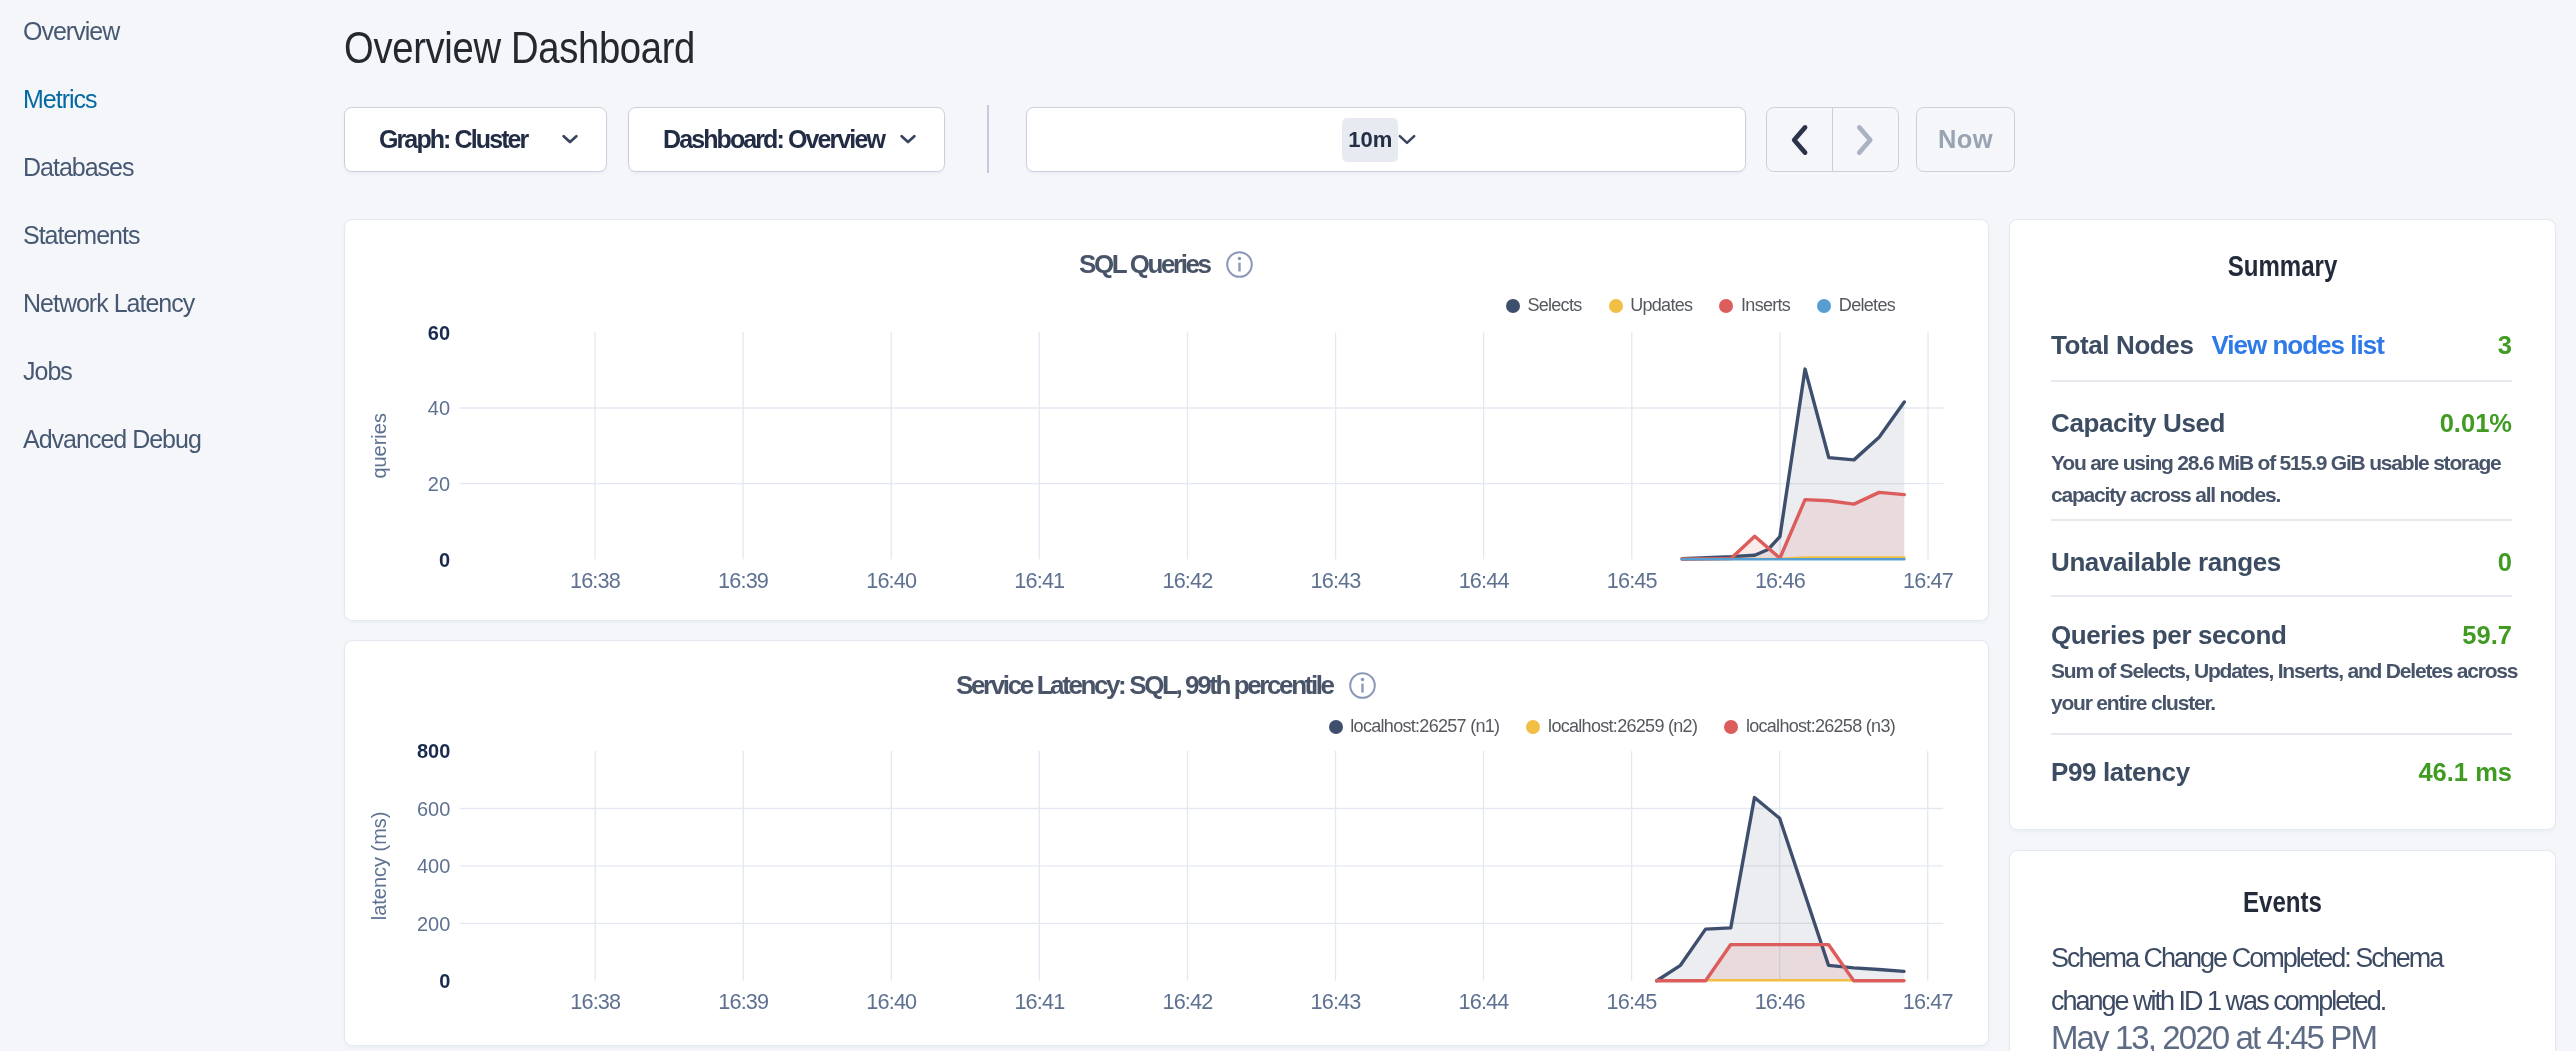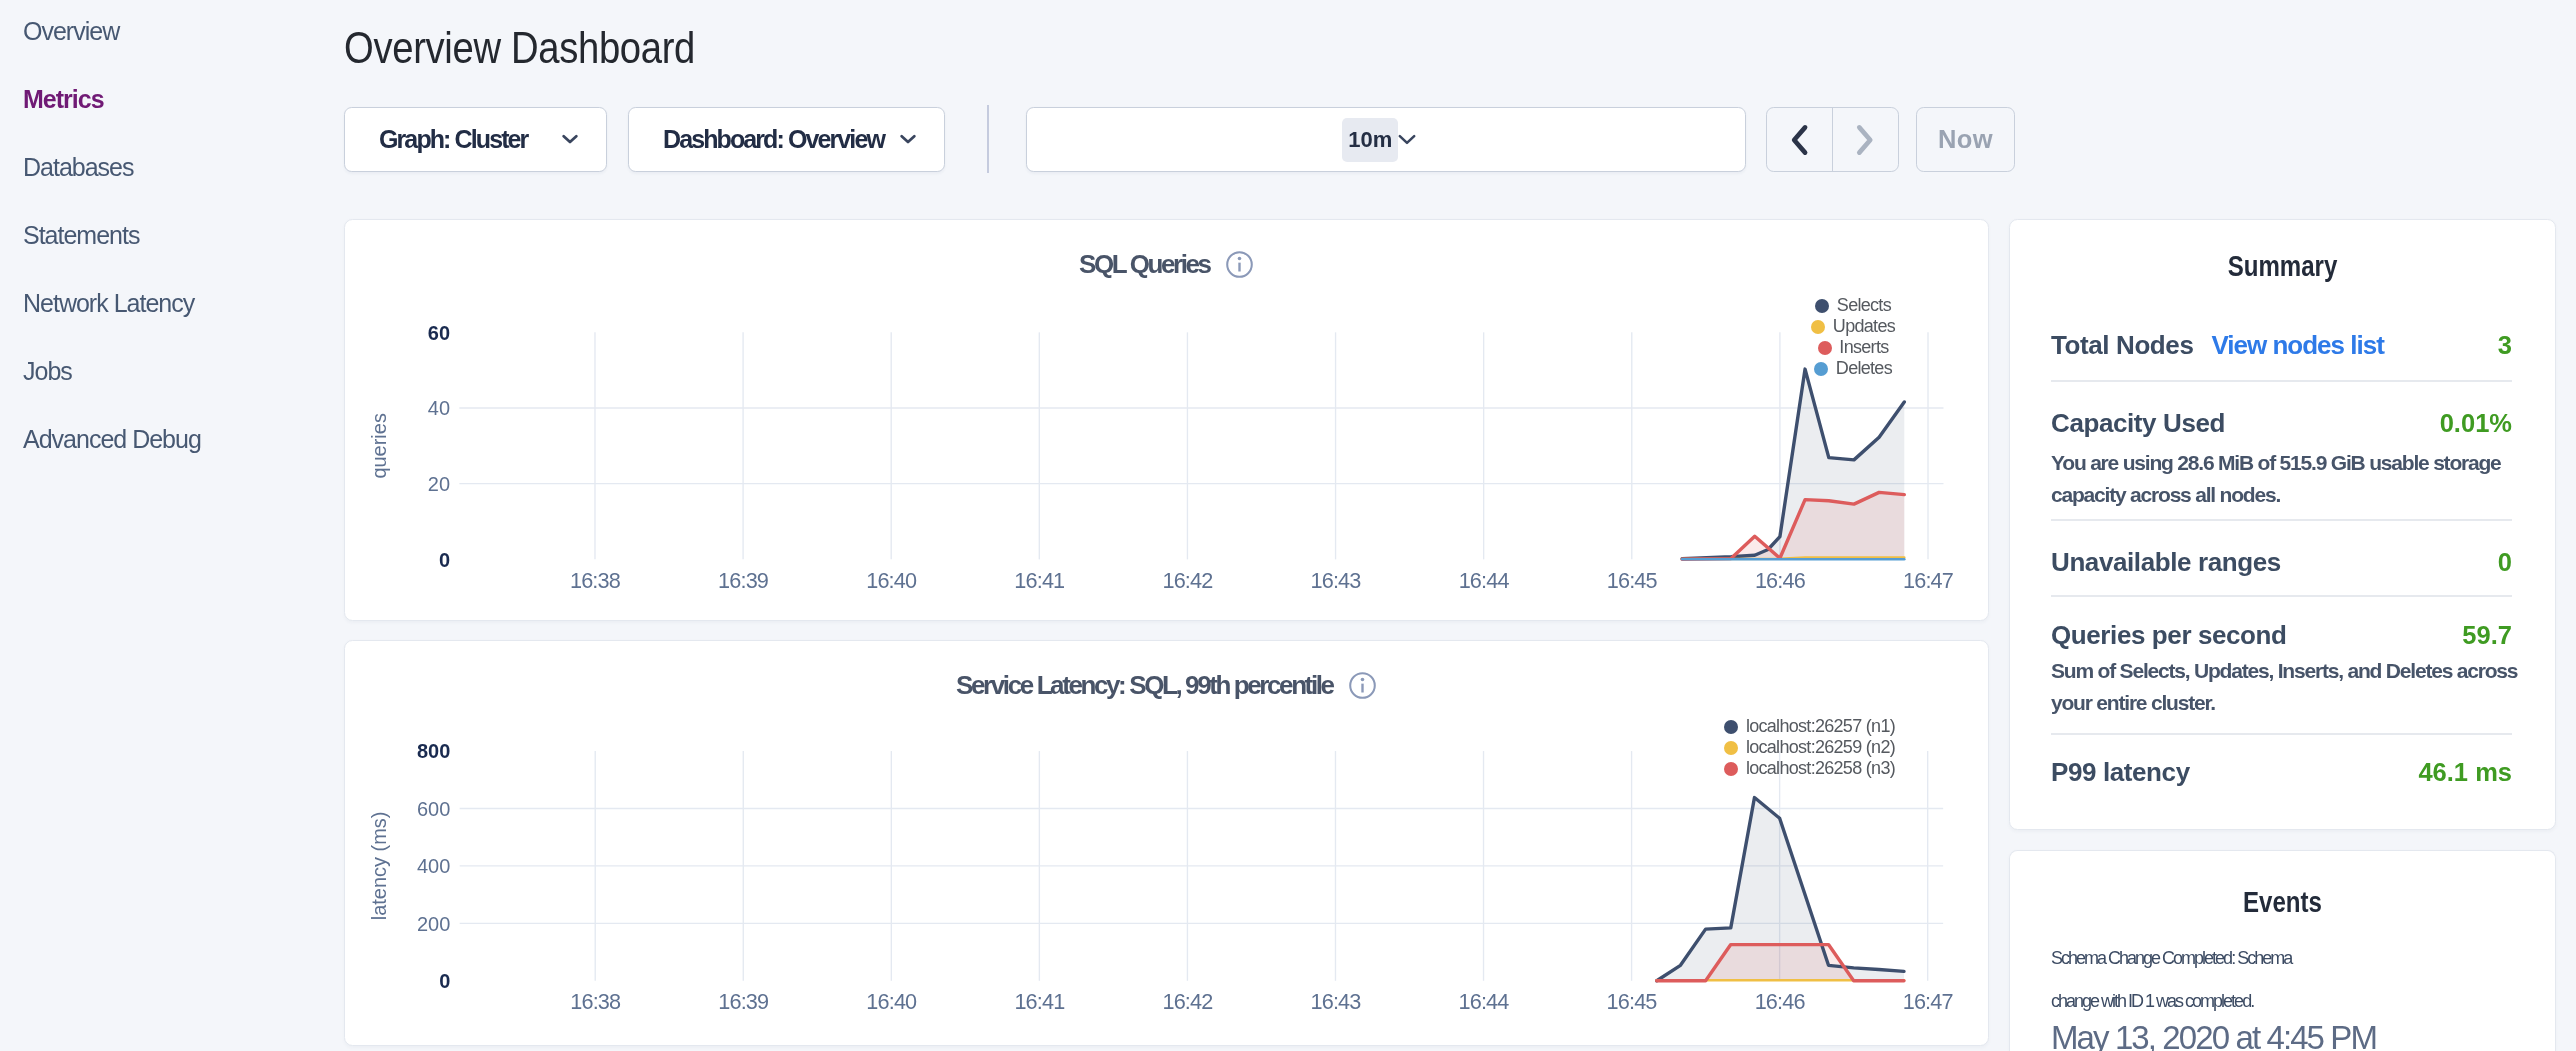--- a/index.html
+++ b/index.html
@@ -7,21 +7,21 @@
   body {
     background:#f4f6fa;
     font-family:"Liberation Sans", sans-serif;
     color:#475872;
     position:relative;
   }
   
   .sidebar { position:absolute; left:0; top:0; width:323px; height:1051px; }
   .nav-list { list-style:none; position:absolute; top:-2.1px; left:23px; right:0; }
   .nav-item { height:68px; display:flex; align-items:center; font-size:25px; letter-spacing:-1px; color:#475872; cursor:pointer; }
-  .nav-item.active { color:#701a75; font-weight:bold; }
+  .nav-item.active { color:#0369a1; font-weight:normal; }
   
   .page-title { position:absolute; left:344px; top:22px; font-size:45px; font-weight:400; color:#24282f; letter-spacing:-0.4px; transform:scaleX(0.85); transform-origin:left top; white-space:nowrap; }
   
   .btnish { position:absolute; top:107px; height:65px; background:#fff; border:1.7px solid #c9d0dc; border-radius:7.7px; display:flex; align-items:center; }
   .dropdown { cursor:pointer; justify-content:space-between; padding:0 28px 0 34px; box-shadow:0 1.7px 2.6px rgba(60,70,110,0.05); }
   .dd-label { font-size:25px; font-weight:bold; color:#222d45; letter-spacing:-1.9px; white-space:nowrap; }
   #dd-graph { left:344px; width:263px; }
   #dd-dash { left:628px; width:317px; }
   .toolbar-divider { position:absolute; left:987px; top:105px; width:1.7px; height:68px; background:#c5cbde; }
   #timebox { left:1026px; width:720px; cursor:pointer; justify-content:center; padding:0 27px 0 13.6px; box-shadow:0 1.7px 2.6px rgba(60,70,110,0.05); }
@@ -33,35 +33,35 @@
   #now-btn { left:1916px; width:99px; background:transparent; box-shadow:none; justify-content:center; font-size:25.5px; font-weight:bold; color:#9aa3b2; letter-spacing:0.4px; }
   
   .card { position:absolute; background:#fff; border:1.7px solid #e4e8ef; border-radius:8.5px; box-shadow:0 1.7px 3.4px rgba(60,70,110,0.04); }
   #chart-card-1 { left:344px; top:219px; width:1645px; height:402px; }
   #chart-card-2 { left:344px; top:640px; width:1645px; height:406px; }
   #summary-card { left:2009px; top:219px; width:547px; height:611px;padding-left:8px; }
   #events-card  { left:2009px; top:850px; width:547px; height:272px; border-bottom:none; border-radius:8.5px 8.5px 0 0; }
   
   .chart-header { position:absolute; top:28px; left:0; right:0; height:32px; display:flex; align-items:center; justify-content:center; gap:15.3px; }
   .chart-title { font-size:26px; font-weight:bold; color:#495468; letter-spacing:-2.4px; }
-  .legend { position:absolute; top:75px; right:93px; height:25.5px; display:flex; align-items:center;flex-direction:column; }
+  .legend { position:absolute; top:75px; right:93px; height:25.5px; display:flex; align-items:flex-start; }
   .legend-item { display:flex; align-items:center; margin-left:27px; }
   .legend-dot { width:14px; height:14px; border-radius:50%; margin-right:7.7px; flex:none; }
   .legend-text { font-size:18px; color:#55595f; letter-spacing:-0.7px; white-space:nowrap; }
   svg.plot { position:absolute; left:0; top:0; }
   
   .panel-title { position:absolute; left:0; right:0; text-align:center; font-size:29px; font-weight:bold; color:#232b3a; letter-spacing:0; transform:scaleX(0.83); }
   .sum-row { position:absolute; left:41px; right:43px; height:37px; display:flex; align-items:center; }
   .sum-label { font-size:26px; font-weight:bold; color:#3c4c62; letter-spacing:-0.4px; white-space:nowrap; }
   .sum-link { font-size:26px; font-weight:600; color:#2e7ae8; margin-left:18px; letter-spacing:-1px; cursor:pointer; white-space:nowrap; }
   .sum-value { font-size:25.5px; font-weight:bold; color:#3f9b22; margin-left:auto; white-space:nowrap; }
   .sum-desc { position:absolute; left:41px; right:34px; font-size:21px; line-height:32px; color:#475469; letter-spacing:-1.2px; white-space:nowrap;font-weight:bold; }
   .sum-divider { position:absolute; left:41px; right:43px; height:1.7px; background:#e6e9ee; }
   
-  .event-text { position:absolute; left:41px; right:34px; font-size:18px; line-height:43px; color:#3c4b63; letter-spacing:-2px; white-space:nowrap; }
+  .event-text { position:absolute; left:41px; right:34px; font-size:27px; line-height:43px; color:#3c4b63; letter-spacing:-2px; white-space:nowrap; }
   .event-time { position:absolute; left:41px; right:34px; font-size:33px; color:#5d6b85; letter-spacing:-1.9px; }
 </style>
 </head>
 <body>
 
 <div class="sidebar">
   <ul class="nav-list">
     <li class="nav-item">Overview</li>
     <li class="nav-item active">Metrics</li>
     <li class="nav-item">Databases</li>

